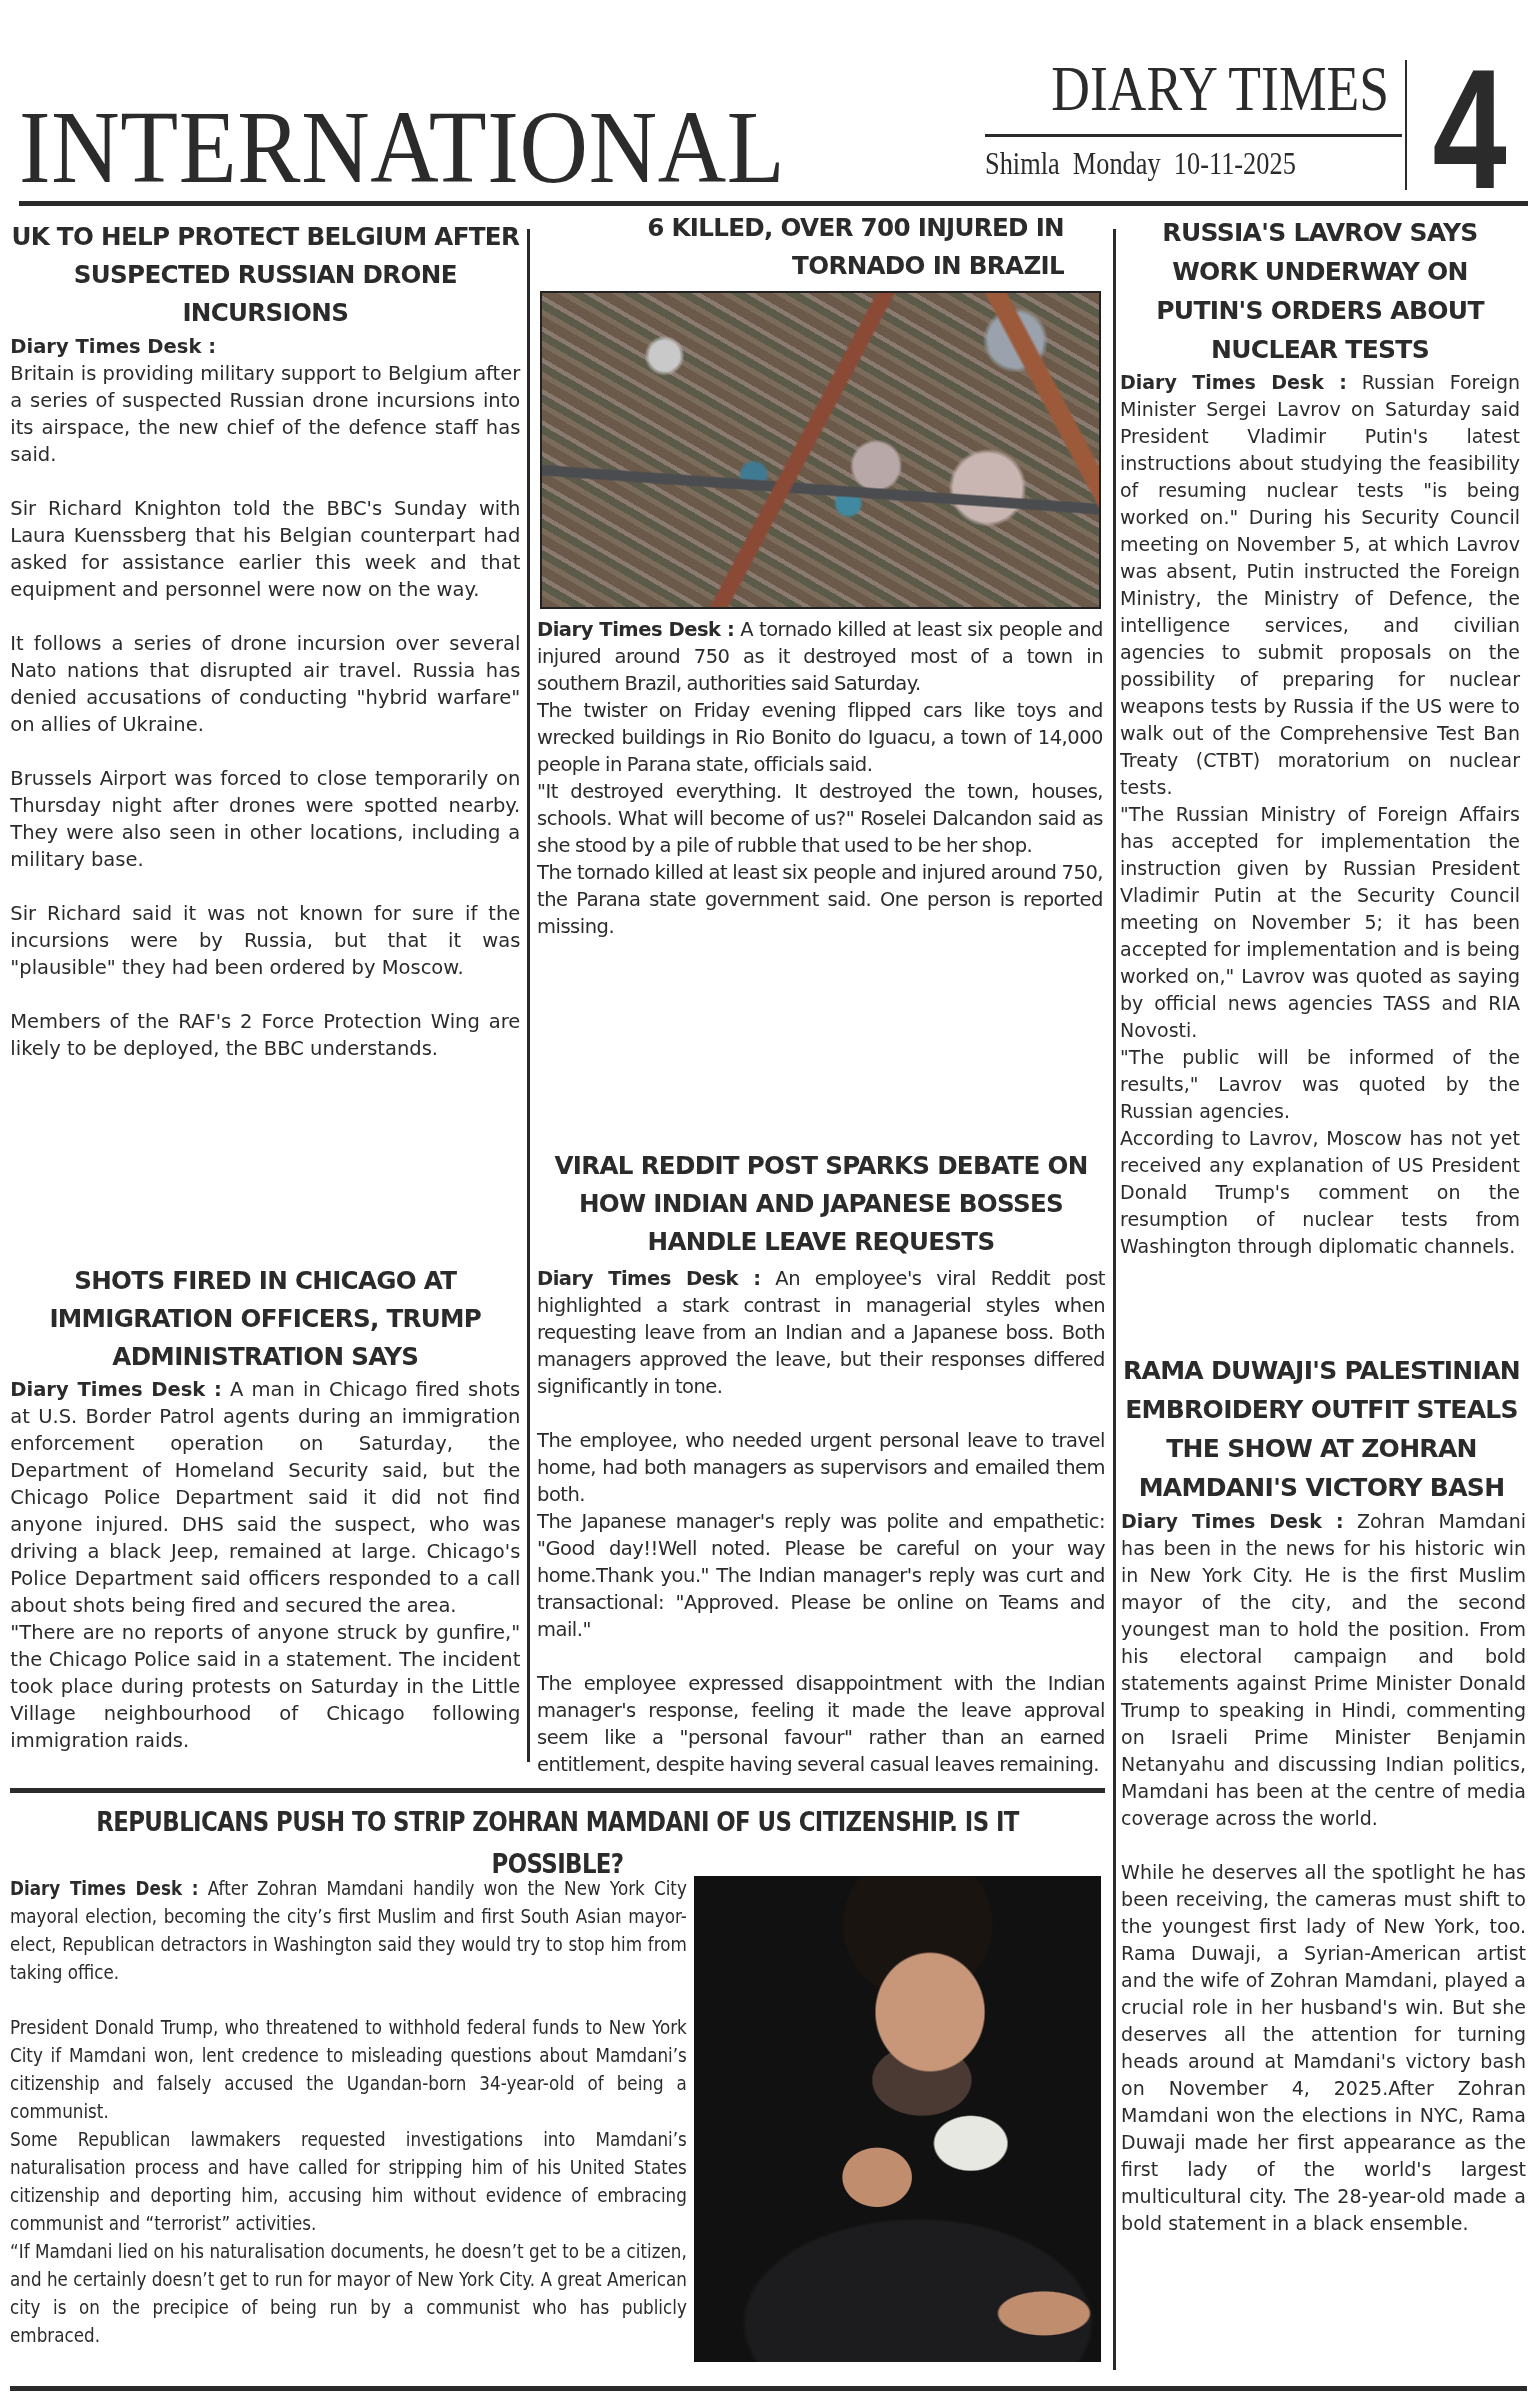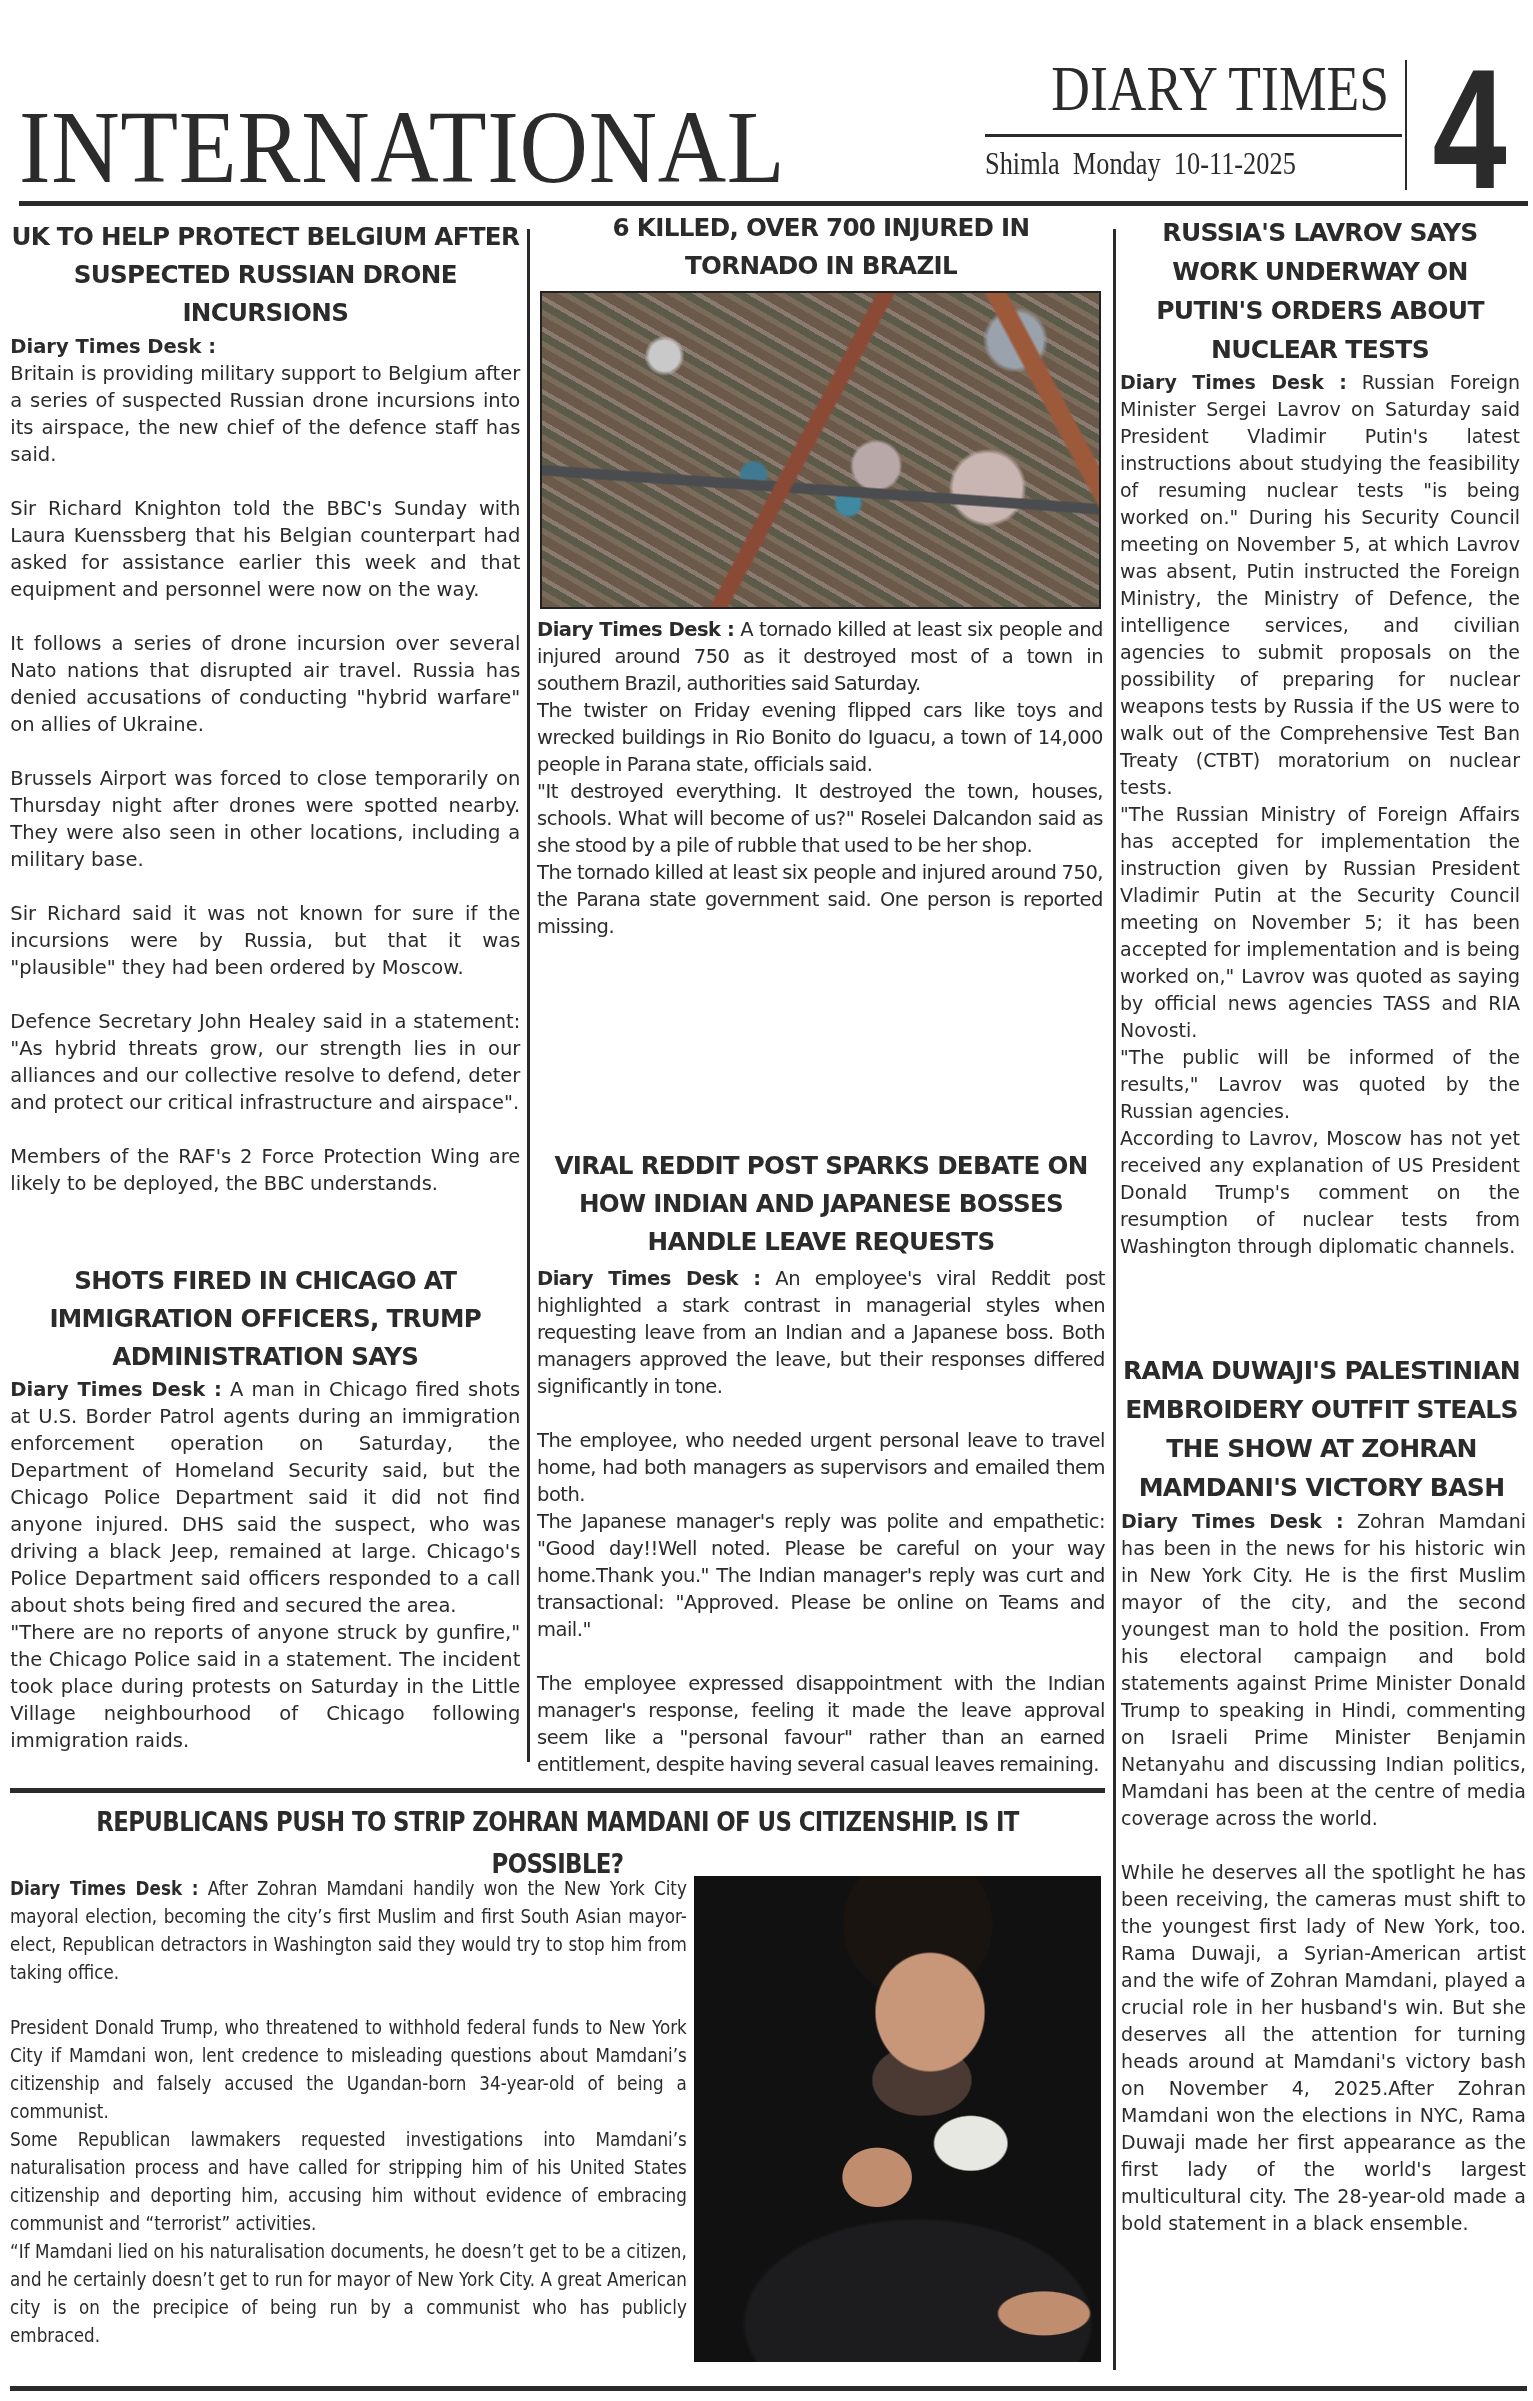--- a/index.html
+++ b/index.html
@@ -76,35 +76,34 @@
 
 <article class="abs" style="left:10.3px; top:218px; width:510px;">
   <h2 class="headline h-left" style="margin:0 0 1.4px 0;">UK TO HELP PROTECT BELGIUM AFTER SUSPECTED RUSSIAN DRONE INCURSIONS</h2>
   <div class="body">
     <p><span class="byline">Diary Times Desk :</span></p>
     <p>Britain is providing military support to Belgium after a series of suspected Russian drone incursions into its airspace, the new chief of the defence staff has said.</p>
     <p class="gap">Sir Richard Knighton told the BBC's Sunday with Laura Kuenssberg that his Belgian counterpart had asked for assistance earlier this week and that equipment and personnel were now on the way.</p>
     <p class="gap">It follows a series of drone incursion over several Nato nations that disrupted air travel. Russia has denied accusations of conducting "hybrid warfare" on allies of Ukraine.</p>
     <p class="gap">Brussels Airport was forced to close temporarily on Thursday night after drones were spotted nearby. They were also seen in other locations, including a military base.</p>
     <p class="gap">Sir Richard said it was not known for sure if the incursions were by Russia, but that it was "plausible" they had been ordered by Moscow.</p>
-    <p class="gap">Defence Secretary John Healey said in a statement: "As hybrid threats grow, our strength lies in our alliances and our collective resolve to defend, deter and protect our critical infrastructure and airspace".</p>
     <p class="gap">Members of the RAF's 2 Force Protection Wing are likely to be deployed, the BBC understands.</p>
   </div>
 </article>
 
 <article class="abs" style="left:10.3px; top:1262px; width:510px;">
   <h2 class="headline h-left" style="margin:0;">SHOTS FIRED IN CHICAGO AT IMMIGRATION OFFICERS, TRUMP ADMINISTRATION SAYS</h2>
   <div class="body">
     <p><span class="byline">Diary Times Desk :</span> <span>A man in Chicago fired shots at U.S. Border Patrol agents during an immigration enforcement operation on Saturday, the Department of Homeland Security said, but the Chicago Police Department said it did not find anyone injured. DHS said the suspect, who was driving a black Jeep, remained at large. Chicago's Police Department said officers responded to a call about shots being fired and secured the area.</span></p>
     <p>"There are no reports of anyone struck by gunfire," the Chicago Police said in a statement. The incident took place during protests on Saturday in the Little Village neighbourhood of Chicago following immigration raids.</p>
   </div>
 </article>
 
 <article class="abs" style="left:537px; top:209px; width:568px;">
-  <h2 class="headline h-mid" style="margin:0 0 10px 0; padding:0 41px;">6 KILLED, OVER 700 INJURED IN TORNADO IN BRAZIL</h2>
+  <h2 class="headline h-mid" style="margin:0 0 10px 0; padding:0 41px;text-align:right;">6 KILLED, OVER 700 INJURED IN TORNADO IN BRAZIL</h2>
 </article>
 <div class="abs photo-tornado" title="Aerial photo of tornado-destroyed town"></div>
 <div class="abs body body-narrow" style="left:537px; top:616px; width:566px;">
   <p><span class="byline">Diary Times Desk :</span> <span>A tornado killed at least six people and injured around 750 as it destroyed most of a town in southern Brazil, authorities said Saturday.</span></p>
   <p>The twister on Friday evening flipped cars like toys and wrecked buildings in Rio Bonito do Iguacu, a town of 14,000 people in Parana state, officials said.</p>
   <p>"It destroyed everything. It destroyed the town, houses, schools. What will become of us?" Roselei Dalcandon said as she stood by a pile of rubble that used to be her shop.</p>
   <p>The tornado killed at least six people and injured around 750, the Parana state government said. One person is reported missing.</p>
 </div>
 
 <article class="abs" style="left:537px; top:1121px; width:568px;margin-top:26px;">

